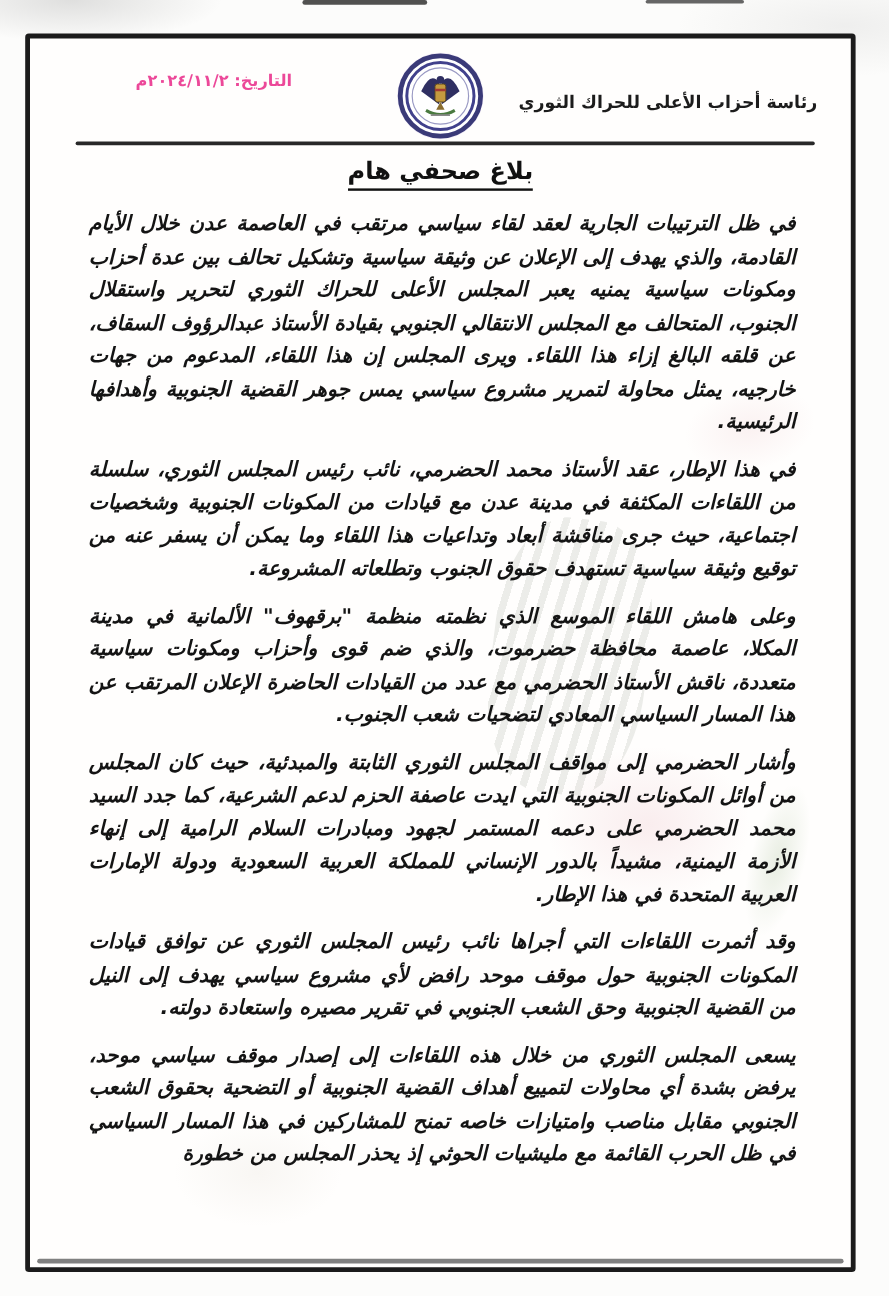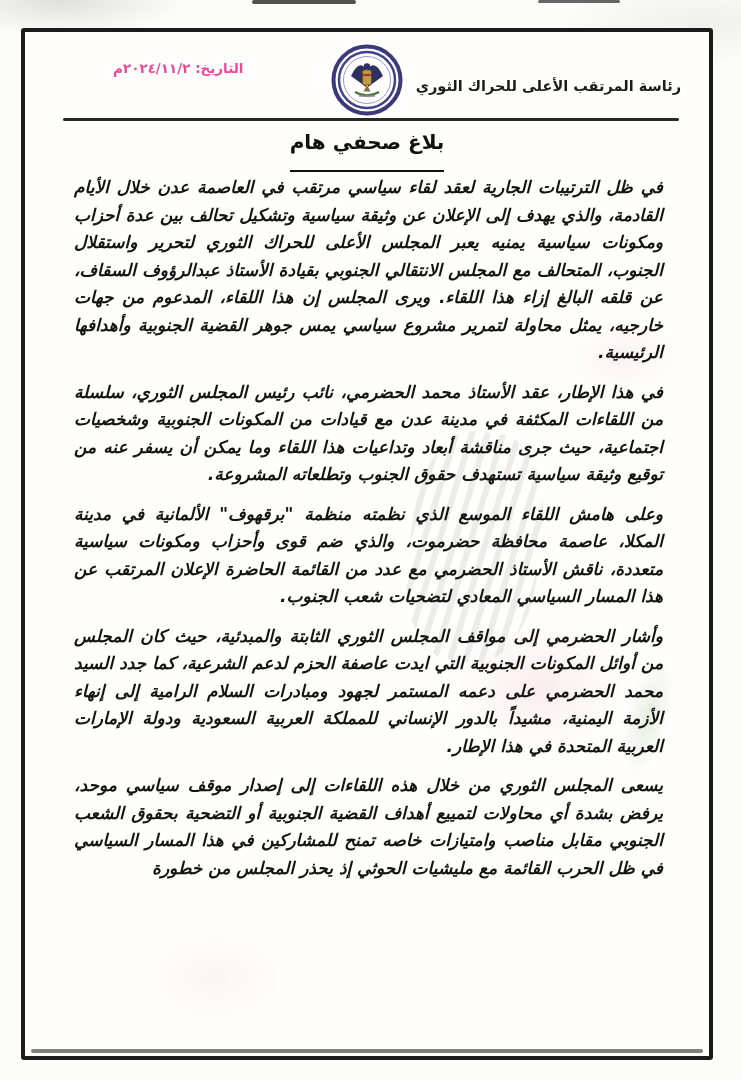--- a/index.html
+++ b/index.html
@@ -53,21 +53,21 @@
   .divider {
     position:absolute; top:86px; left:38px; right:30px; height:3px;
     background:#282828; border-radius:2px;
   }
 
   .doc-title {
     position:absolute; top:98px; left:0; right:0; text-align:center; direction:rtl;
   }
   .doc-title span {
     font-size:20px; font-weight:bold; color:#111;
-    border-bottom:2.5px solid #111; padding-bottom:16px;
+    border-bottom:2.5px solid #111; padding-bottom:3px;
   }
 
   .body-text {
     position:absolute; top:142px; right:46px; left:49px;
     direction:rtl; text-align:justify;
     font-size:17px; font-weight:bold; line-height:27.5px; color:#141414;
   }
   .body-text p { margin:0 0 12px 0;font-style:italic; }
   .body-text p:last-child { margin-bottom:0; }
 </style>
@@ -100,31 +100,32 @@
         <path d="M54 34 Q46 17 39 27 L39 45 Z" fill="#2f2f62"></path>
         <rect x="33.5" y="28" width="9" height="15" rx="2" fill="#c59a3f" stroke="#5d4a1e" stroke-width="0.8"></rect>
         <path d="M33.5 33 h9" stroke="#a33a33" stroke-width="2.2"></path>
         <circle cx="38" cy="24.5" r="3.2" fill="#2f2f62"></circle>
         <path d="M38 43 l-3.5 6.5 h7 z" fill="#8a6d2f"></path>
         <path d="M26 50 Q38 57 50 50" fill="none" stroke="#4a7a40" stroke-width="2.5"></path>
         <path d="M30 54 h16" stroke="#8a8a8a" stroke-width="1.5"></path>
       </svg>
     </div>
 
-    <div class="org-title">رئاسة المرتقب الأعلى للحراك الثوري</div>
+    <div class="org-title">رئاسة أحزاب الأعلى للحراك الثوري</div>
   </div>
 
   <div class="divider"></div>
 
   <div class="doc-title">
     <span>بلاغ صحفي هام</span>
   </div>
 
   <div class="body-text">
     <p>في ظل الترتيبات الجارية لعقد لقاء سياسي مرتقب في العاصمة عدن خلال الأيام القادمة، والذي يهدف إلى الإعلان عن وثيقة سياسية وتشكيل تحالف بين عدة أحزاب ومكونات سياسية يمنيه يعبر المجلس الأعلى للحراك الثوري لتحرير واستقلال الجنوب، المتحالف مع المجلس الانتقالي الجنوبي بقيادة الأستاذ عبدالرؤوف السقاف، عن قلقه البالغ إزاء هذا اللقاء. ويرى المجلس إن هذا اللقاء، المدعوم من جهات خارجيه، يمثل محاولة لتمرير مشروع سياسي يمس جوهر القضية الجنوبية وأهدافها الرئيسية.</p>
     <p>في هذا الإطار، عقد الأستاذ محمد الحضرمي، نائب رئيس المجلس الثوري، سلسلة من اللقاءات المكثفة في مدينة عدن مع قيادات من المكونات الجنوبية وشخصيات اجتماعية، حيث جرى مناقشة أبعاد وتداعيات هذا اللقاء وما يمكن أن يسفر عنه من توقيع وثيقة سياسية تستهدف حقوق الجنوب وتطلعاته المشروعة.</p>
-    <p>وعلى هامش اللقاء الموسع الذي نظمته منظمة "برقهوف" الألمانية في مدينة المكلا، عاصمة محافظة حضرموت، والذي ضم قوى وأحزاب ومكونات سياسية متعددة، ناقش الأستاذ الحضرمي مع عدد من القائمة الحاضرة الإعلان المرتقب عن هذا المسار السياسي المعادي لتضحيات شعب الجنوب.</p>
+    <p>وعلى هامش اللقاء الموسع الذي نظمته منظمة "برقهوف" الألمانية في مدينة المكلا، عاصمة محافظة حضرموت، والذي ضم قوى وأحزاب ومكونات سياسية متعددة، ناقش الأستاذ الحضرمي مع عدد من القيادات الحاضرة الإعلان المرتقب عن هذا المسار السياسي المعادي لتضحيات شعب الجنوب.</p>
     <p>وأشار الحضرمي إلى مواقف المجلس الثوري الثابتة والمبدئية، حيث كان المجلس من أوائل المكونات الجنوبية التي ايدت عاصفة الحزم لدعم الشرعية، كما جدد السيد محمد الحضرمي على دعمه المستمر لجهود ومبادرات السلام الرامية إلى إنهاء الأزمة اليمنية، مشيداً بالدور الإنساني للمملكة العربية السعودية ودولة الإمارات العربية المتحدة في هذا الإطار.</p>
+    <p>وقد أثمرت اللقاءات التي أجراها نائب رئيس المجلس الثوري عن توافق قيادات المكونات الجنوبية حول موقف موحد رافض لأي مشروع سياسي يهدف إلى النيل من القضية الجنوبية وحق الشعب الجنوبي في تقرير مصيره واستعادة دولته.</p>
     <p>يسعى المجلس الثوري من خلال هذه اللقاءات إلى إصدار موقف سياسي موحد، يرفض بشدة أي محاولات لتمييع أهداف القضية الجنوبية أو التضحية بحقوق الشعب الجنوبي مقابل مناصب وامتيازات خاصه تمنح للمشاركين في هذا المسار السياسي في ظل الحرب القائمة مع مليشيات الحوثي إذ يحذر المجلس من خطورة</p>
   </div>
 
   <div class="bottom-line"></div>
 </div>
 
 </body></html>

